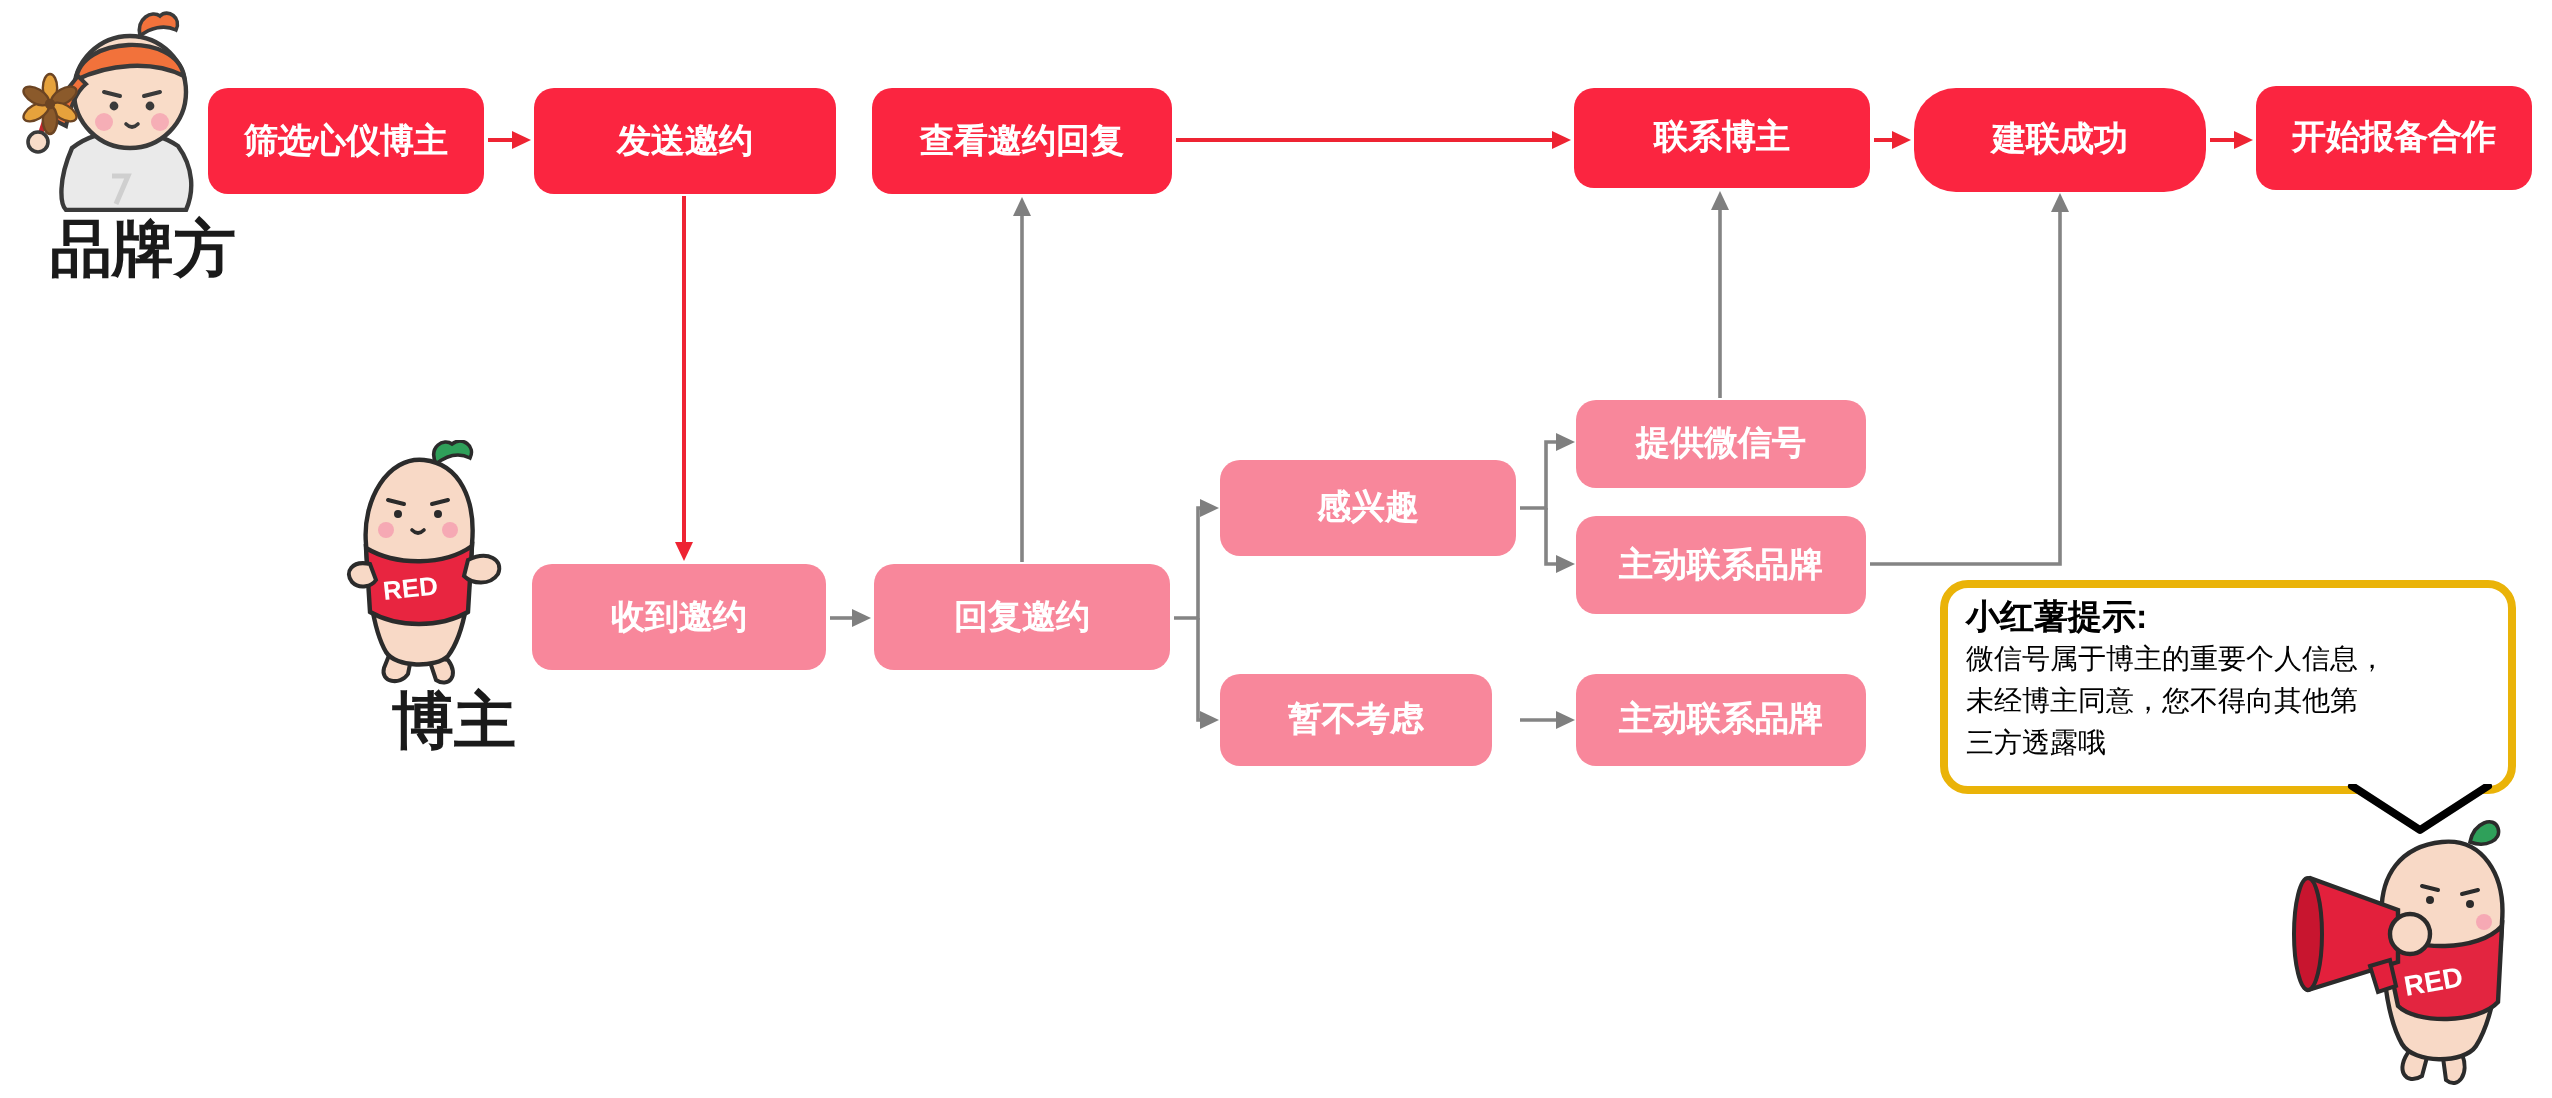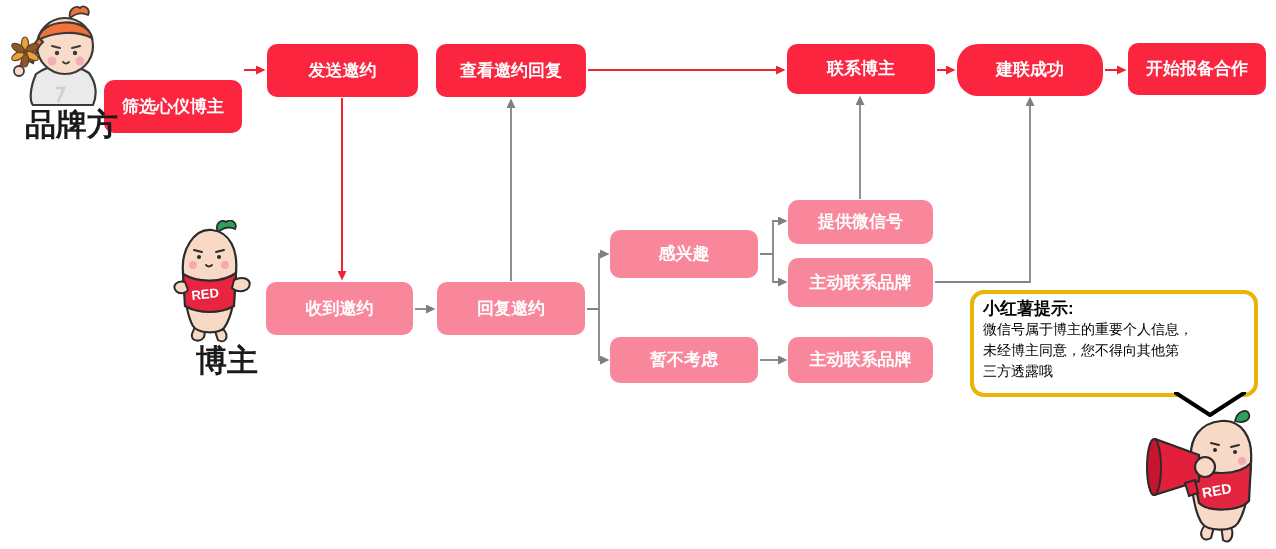--- a/index.html
+++ b/index.html
@@ -74,31 +74,31 @@
       <path d="M587,309 H599 V254 H601" marker-end="url(#mg)"></path>
       <path d="M599,309 V360 H601" marker-end="url(#mg)"></path>
       <path d="M760,254 H773 V221 H779" marker-end="url(#mg)"></path>
       <path d="M773,254 V282 H779" marker-end="url(#mg)"></path>
       <path d="M760,360 H779" marker-end="url(#mg)"></path>
       <path d="M860,199 V104" marker-end="url(#mg)"></path>
       <path d="M935,282 H1030 V105" marker-end="url(#mg)"></path>
     </g>
   </svg>
 
-  <div class="node red" style="left:104px;top:44px;width:138px;height:53px;margin-top:36px;">筛选心仪博主</div>
+  <div class="node red" style="left:104px;top:44px;width:138px;height:53px;">筛选心仪博主</div>
   <div class="node red" style="left:267px;top:44px;width:151px;height:53px;">发送邀约</div>
   <div class="node red" style="left:436px;top:44px;width:150px;height:53px;">查看邀约回复</div>
   <div class="node red" style="left:787px;top:44px;width:148px;height:50px;">联系博主</div>
   <div class="node red" style="left:957px;top:44px;width:146px;height:52px;border-radius:21px;">建联成功</div>
   <div class="node pink" style="left:266px;top:282px;width:147px;height:53px;">收到邀约</div>
 
   <div class="node red" style="left:1128px;top:43px;width:138px;height:52px;padding:2px 18px;">开始报备合作</div>
   <div class="node pink" style="left:437px;top:282px;width:148px;height:53px;">回复邀约</div>
   <div class="node pink" style="left:610px;top:230px;width:148px;height:48px;">感兴趣</div>
-  <div class="node pink" style="left:610px;top:337px;width:148px;height:46px;">暂不考虑</div>
+  <div class="node pink" style="left:610px;top:337px;width:136px;height:46px;">暂不考虑</div>
   <div class="node pink" style="left:788px;top:200px;width:145px;height:44px;">提供微信号</div>
   <div class="node pink" style="left:788px;top:258px;width:145px;height:49px;">主动联系品牌</div>
   <div class="node pink" style="left:788px;top:337px;width:145px;height:46px;">主动联系品牌</div>
 
   <div class="lane-label" style="left:25px;top:104px;">品牌方</div>
   <div class="lane-label" style="left:196px;top:340px;">博主</div>
 
   <svg class="mascot" style="left:8px;top:4px;" width="100" height="102" viewBox="0 0 100 102">
     <path d="M28,70 C21,86 22,98 25,101 L85,101 C89,92 89,80 81,69 C66,59 42,59 28,70 Z" fill="#EAEAEA" stroke="#3a3a3a" stroke-width="2.2"></path>
     <path d="M48,84 L56,84 L50,98" fill="none" stroke="#cfcfcf" stroke-width="2.5"></path>

